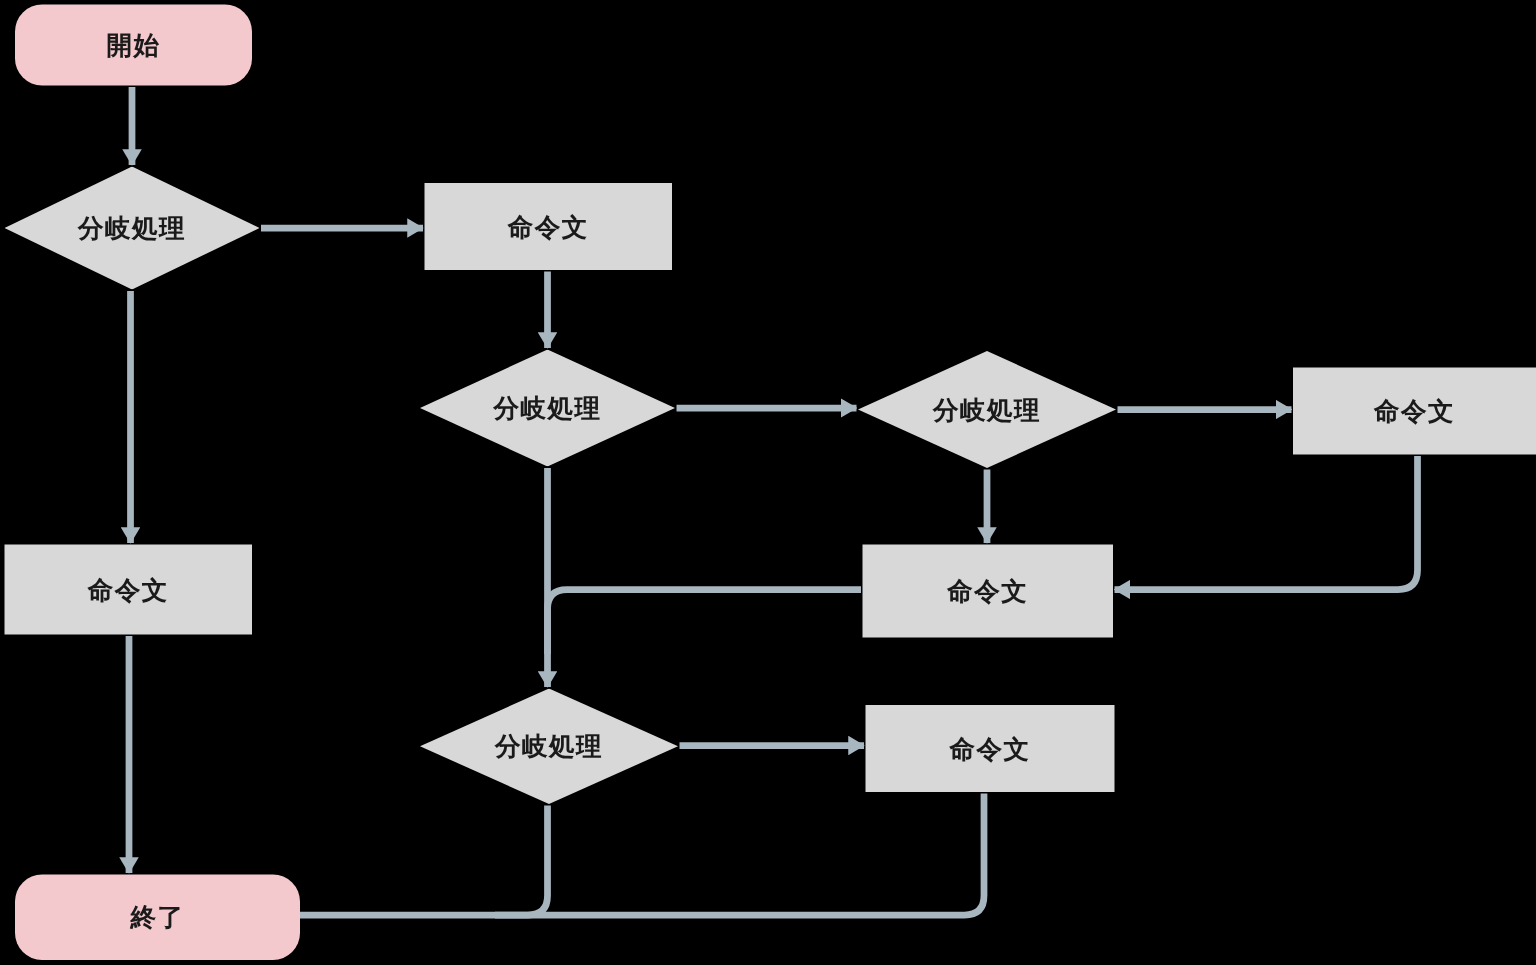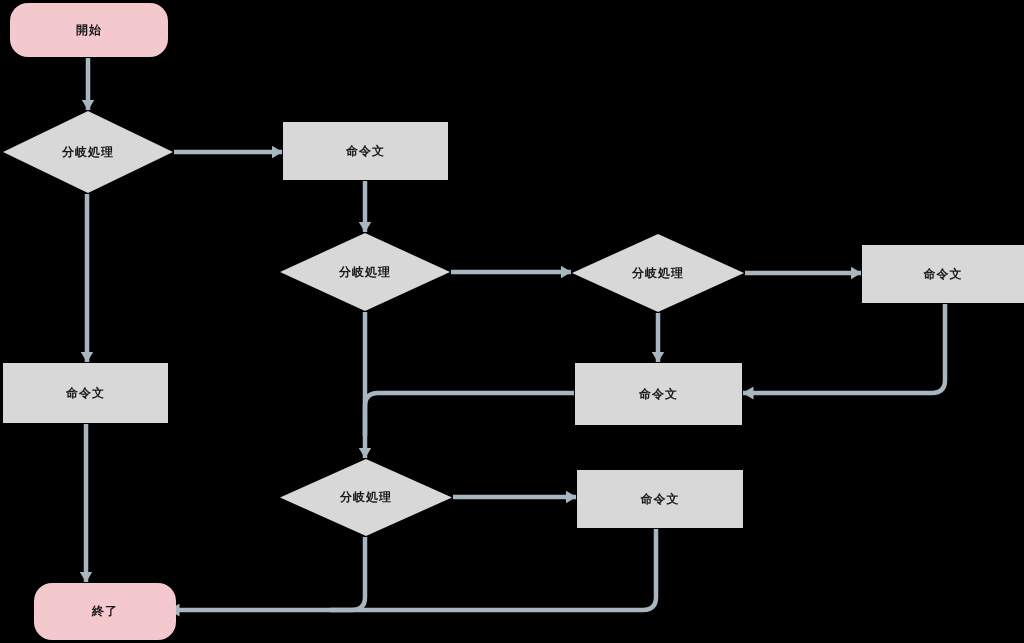--- a/index.html
+++ b/index.html
@@ -26,21 +26,21 @@
     stroke: var(--edge, #a8b6c0);
     stroke-width: 4.5;
   }
   .node {
     position: absolute;
     display: flex;
     align-items: center;
     justify-content: center;
     box-sizing: border-box;
     color: var(--text, #1a1a1a);
-    font-size: 12px;
+    font-size: 17px;
     font-weight: bold;
     letter-spacing: 1px;
   }
   .node.terminator {
     background: var(--terminator, #f4c9ce);
     border-radius: 18px;
   }
   .node.process {
     background: var(--process, #d8d8d8);
   }
@@ -105,17 +105,17 @@
       </div>
       <div class="node process" style="left: 575px; top: 363px; width: 167px; height: 62px;">
         <span class="label">命令文</span>
       </div>
       <div class="node decision" style="left: 280px; top: 459px; width: 172px; height: 77px;">
         <span class="label">分岐処理</span>
       </div>
       <div class="node process" style="left: 577px; top: 470px; width: 166px; height: 58px;">
         <span class="label">命令文</span>
       </div>
-      <div class="node terminator" style="left: 10px; top: 583px; width: 142px; height: 57px; margin-left: 24px;">
+      <div class="node terminator" style="left: 10px; top: 583px; width: 190px; height: 57px;">
         <span class="label">終了</span>
       </div>
     </div>
 </div>
 
 </body></html>

